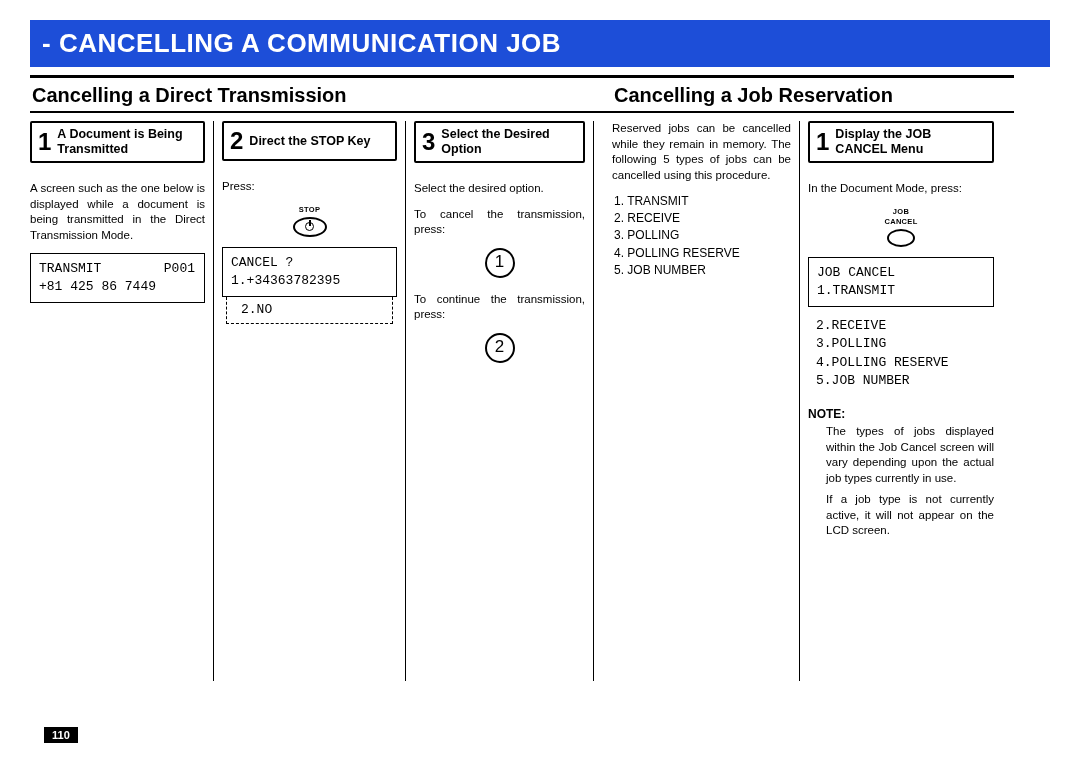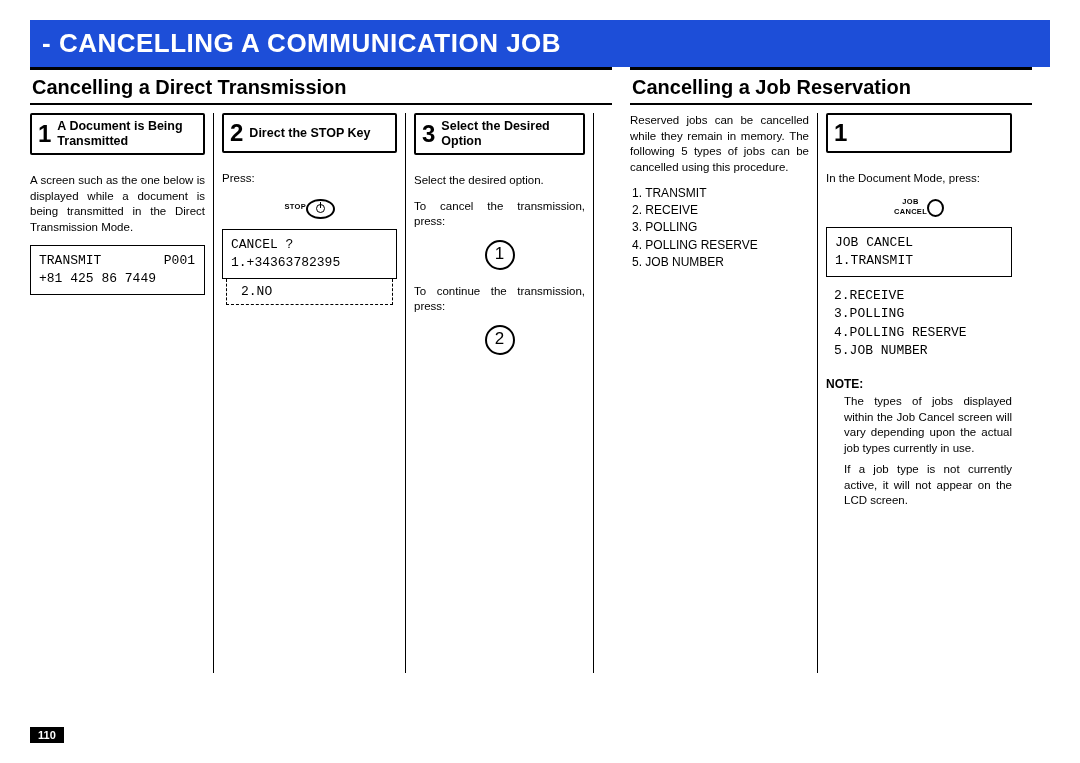--- a/index.html
+++ b/index.html
@@ -14,21 +14,21 @@
   .top-title {
     background: #1d4ed8;
     color: #fff;
     font-size: 26px;
     font-weight: bold;
     padding: 8px 12px;
     letter-spacing: 0.5px;
   }
   .main {
     display: flex;
-    gap: 18px;
+    margin-top: 8px;
   }
   .section {
     border-top: 3px solid #000;
     padding-top: 4px;
   }
   .section-left { width: 582px; }
   .section-right { width: 402px; }
   .section-title {
     font-size: 20px;
     font-weight: bold;
@@ -93,21 +93,21 @@
     margin: -10px 4px 10px 4px;
   }
   .key-label {
     font-size: 7.5px;
     font-weight: bold;
     text-align: center;
     letter-spacing: 0.3px;
   }
   .stop-key {
     display: flex;
-    flex-direction: row;
+    flex-direction: column;
     align-items: center;
     margin: 2px auto 10px auto;
     width: 50px;
   }
   .oval-btn {
     width: 34px;
     height: 20px;
     border: 2px solid #000;
     border-radius: 50%;
     display: flex;
@@ -156,21 +156,21 @@
   .note-body {
     font-size: 11.5px;
     text-align: justify;
     line-height: 1.35;
     margin-bottom: 6px;
     padding-left: 18px;
   }
   .page-num {
     position: absolute;
     bottom: 20px;
-    left: 30px;
+    left: 44px;
     background: #000;
     color: #fff;
     font-size: 11px;
     font-weight: bold;
     padding: 2px 8px;
   }
   .tall-divider {
     min-height: 560px;
   }
 </style>
@@ -237,20 +237,21 @@
           <li>2. RECEIVE</li>
           <li>3. POLLING</li>
           <li>4. POLLING RESERVE</li>
           <li>5. JOB NUMBER</li>
         </ol>
       </div>
 
       <div class="col" style="width:194px">
         <div class="step-box">
           <div class="step-num">1</div>
+          <div class="step-text">Display the JOB CANCEL Menu</div>
         </div>
         <div class="para">In the Document Mode, press:</div>
         <div class="stop-key">
           <div class="key-label">JOB CANCEL</div>
           <div class="oval-btn jobcancel-btn"></div>
         </div>
         <div class="lcd-box">JOB CANCEL
 1.TRANSMIT</div>
         <div style="font-family:'Courier New',monospace;font-size:13px;padding:0 8px 8px 8px;white-space:pre;line-height:1.4">2.RECEIVE
 3.POLLING

